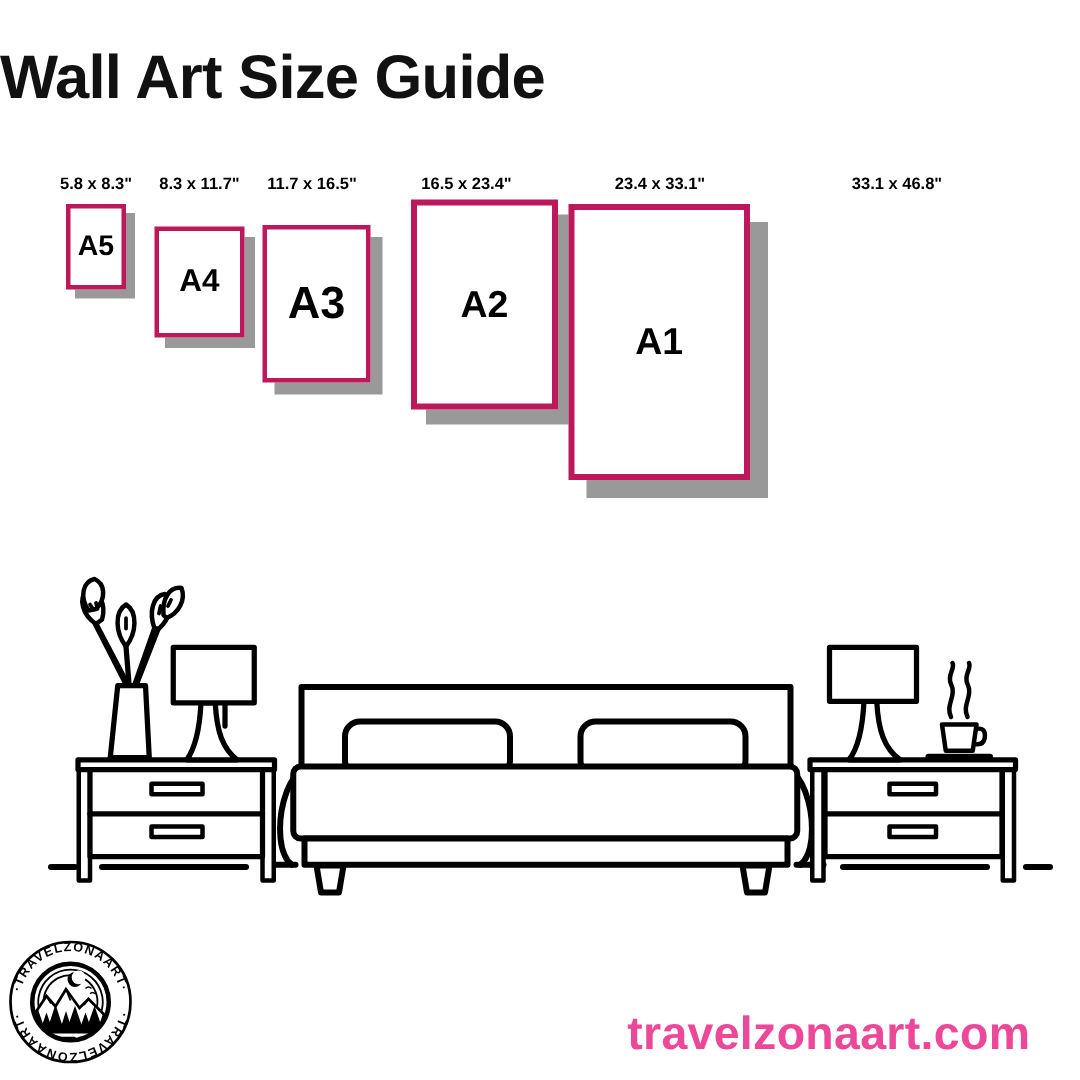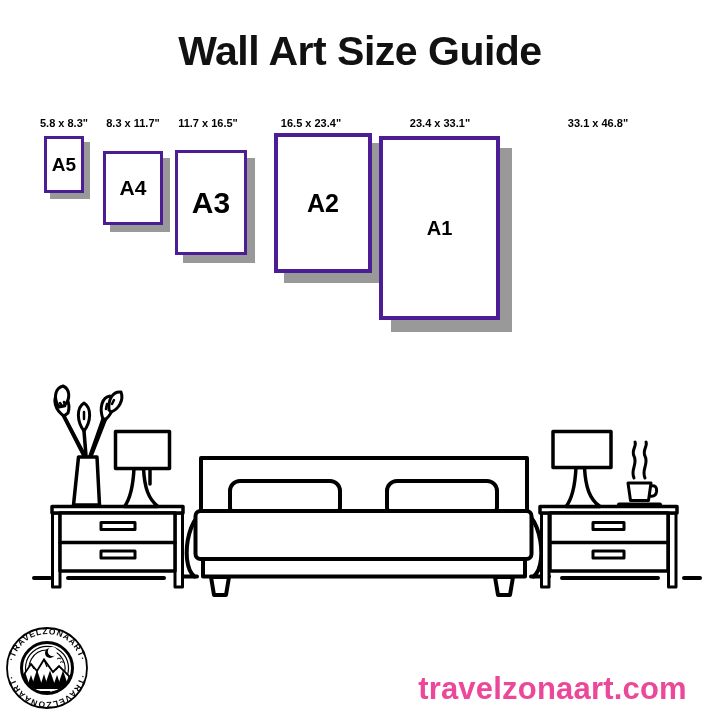--- a/index.html
+++ b/index.html
@@ -1,38 +1,38 @@
 <!DOCTYPE html>
 <html><head>
 <meta charset="utf-8">
 <style>
   html,body{margin:0;padding:0;background:#ffffff;}
   .page{
     position:relative;width:720px;height:720px;background:#ffffff;
     font-family:"Liberation Sans", sans-serif;color:#000;overflow:hidden;
   }
   .page-title{
-    position:absolute;left:0;top:28px;width:720px;text-align:center;
+    position:absolute;left:0;top:28px;width:720px;text-align:left;
     font-size:41px;font-weight:800;letter-spacing:-0.5px;color:#111;
   }
   
   .paper{
-    position:absolute;background:#fff;border:3px solid #4c1d95;
+    position:absolute;background:#fff;border:3px solid #be185d;
     display:flex;align-items:center;justify-content:center;
     font-weight:bold;color:#000;
   }
   .dim-label{
     position:absolute;width:140px;text-align:center;top:117px;
     font-size:11px;font-weight:bold;white-space:nowrap;color:#000;
   }
   .p-a5{left:44px;top:136px;width:34px;height:51px;box-shadow:6px 6px 0 0 #999;font-size:19px;}
   .p-a4{left:103px;top:151px;width:54px;height:68px;box-shadow:7px 7px 0 0 #999;font-size:21px;}
   .p-a3{left:175px;top:150px;width:66px;height:99px;box-shadow:8px 8px 0 0 #999;font-size:30px;}
   .p-a2{left:246px;top:133px;width:90px;height:132px;border-width:4px;box-shadow:10px 10px 0 0 #999;font-size:25px;margin-left:28px;}
-  .p-a1{left:379px;top:136px;width:113px;height:176px;border-width:4px;box-shadow:12px 12px 0 0 #999;font-size:20px;}
+  .p-a1{left:379px;top:136px;width:113px;height:176px;border-width:4px;box-shadow:12px 12px 0 0 #999;font-size:25px;}
   .p-a0{left:520px;top:136px;width:149px;height:233px;border-width:4px;box-shadow:15px 15px 0 0 #999;font-size:27px;}
   .l-a5{left:-6px;} .l-a4{left:63px;} .l-a3{left:138px;} .l-a2{left:241px;} .l-a1{left:370px;} .l-a0{left:528px;}
   .scene-svg{position:absolute;left:0;top:0;width:720px;height:720px;}
   .logo-svg{position:absolute;left:1px;top:622px;width:92px;height:92px;}
   .logo-arc-text{font-family:"Liberation Sans", sans-serif;font-size:8.4px;font-weight:bold;letter-spacing:0.9px;fill:#000;}
   .website{
     position:absolute;left:395px;top:671px;width:315px;text-align:center;
     font-size:31px;font-weight:800;color:#ec4899;letter-spacing:0.2px;
   }
 </style>

